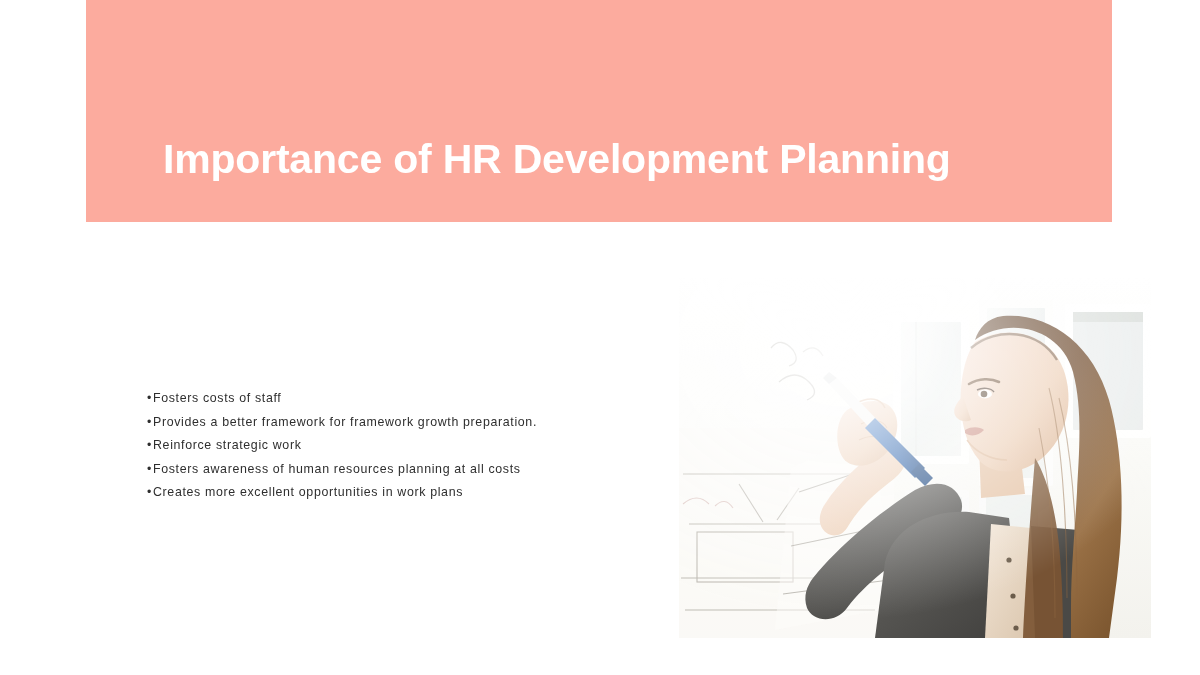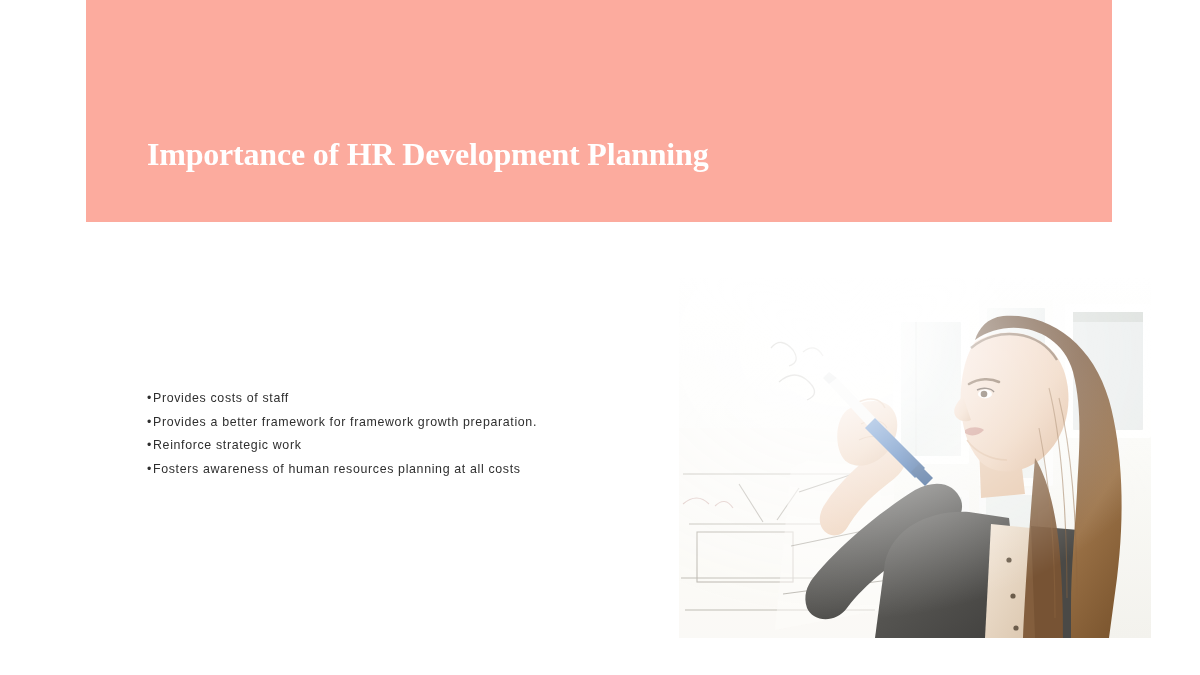--- a/index.html
+++ b/index.html
@@ -23,25 +23,25 @@
   .title-banner {
     position: absolute;
     left: 86px;
     top: 0px;
     width: 1026px;
     height: 222px;
     background: #fcab9e;
   }
   .slide-title {
     position: absolute;
-    left: 147px;
+    left: 163px;
     top: 136px;
     margin: 0;
-    font-family: Liberation Serif, serif;
-    font-size: 32px;
+    font-family: Liberation Sans, sans-serif;
+    font-size: 41px;
     font-weight: bold;
     line-height: 1.15;
     letter-spacing: -0.2px;
     color: #ffffff;
     white-space: nowrap;
   }
 
   
   .bullet-list {
     position: absolute;
@@ -87,24 +87,25 @@
 </style>
 </head>
 <body>
 
 <div class="slide">
 
   <div class="title-banner"></div>
   <h1 class="slide-title">Importance of HR Development Planning</h1>
 
   <ul class="bullet-list">
-    <li class="bullet-item"><span class="bullet-mark">•</span><span>Provides costs of staff</span></li>
+    <li class="bullet-item"><span class="bullet-mark">•</span><span>Fosters costs of staff</span></li>
     <li class="bullet-item"><span class="bullet-mark">•</span><span>Provides a better framework for framework growth preparation.</span></li>
     <li class="bullet-item"><span class="bullet-mark">•</span><span>Reinforce strategic work</span></li>
     <li class="bullet-item"><span class="bullet-mark">•</span><span>Fosters awareness of human resources planning at all costs</span></li>
+    <li class="bullet-item"><span class="bullet-mark">•</span><span>Creates more excellent opportunities in work plans</span></li>
   </ul>
 
   <figure class="photo">
     <svg viewBox="0 0 472 360" preserveAspectRatio="xMidYMid slice" role="img">
       <defs>
         <linearGradient id="wallGrad" x1="0" y1="0" x2="0" y2="1">
           <stop offset="0%" stop-color="#ffffff"></stop>
           <stop offset="45%" stop-color="#fbfbf8"></stop>
           <stop offset="100%" stop-color="#f3f2ed"></stop>
         </linearGradient>

